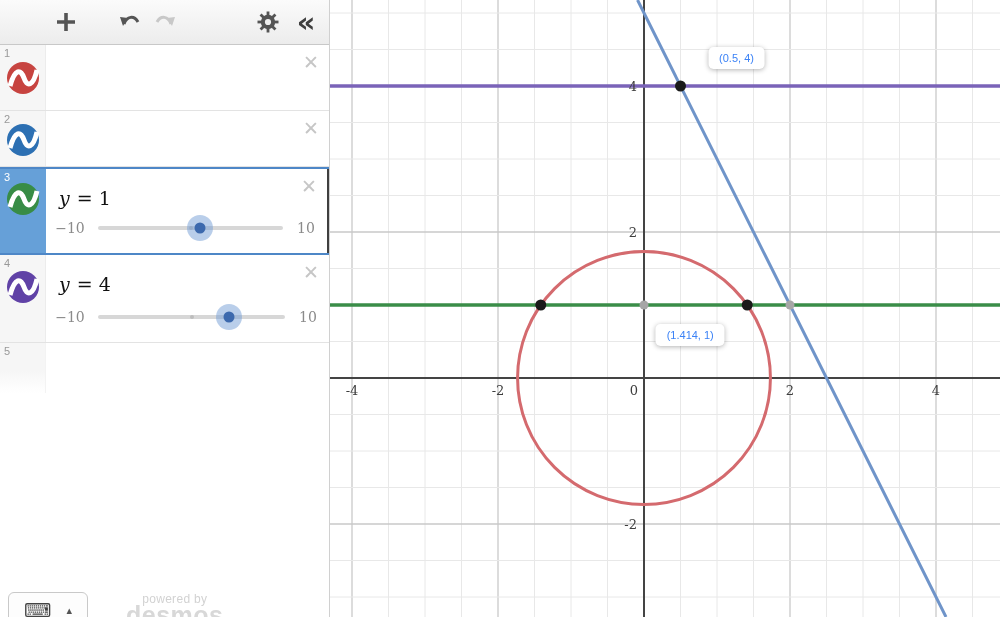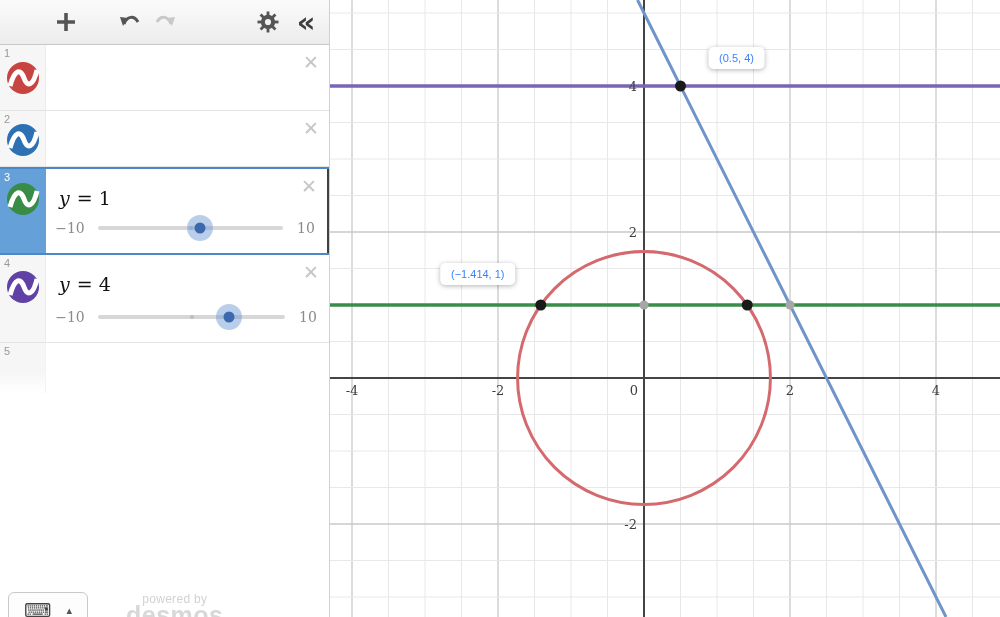--- a/index.html
+++ b/index.html
@@ -253,16 +253,16 @@
         <text x="168" y="395" text-anchor="middle">-2</text>
         <text x="308" y="395" text-anchor="end">0</text>
         <text x="460" y="395" text-anchor="middle">2</text>
         <text x="606" y="395" text-anchor="middle">4</text>
         <text x="307" y="90.5" text-anchor="end">4</text>
         <text x="307" y="236.5" text-anchor="end">2</text>
         <text x="307" y="528.5" text-anchor="end">-2</text>
       </svg>
     <div id="glabels">
         <div class="ptlabel" style="left: 406.5px; top: 58px;">(0.5, 4)</div>
-        <div class="ptlabel" style="left: 147.778px; top: 274px;">(−1.414, 1)</div>
+        <div class="ptlabel" style="left: 360.222px; top: 335px;">(1.414, 1)</div>
       </div>
   </div>
 </div>
 
 </body></html>

